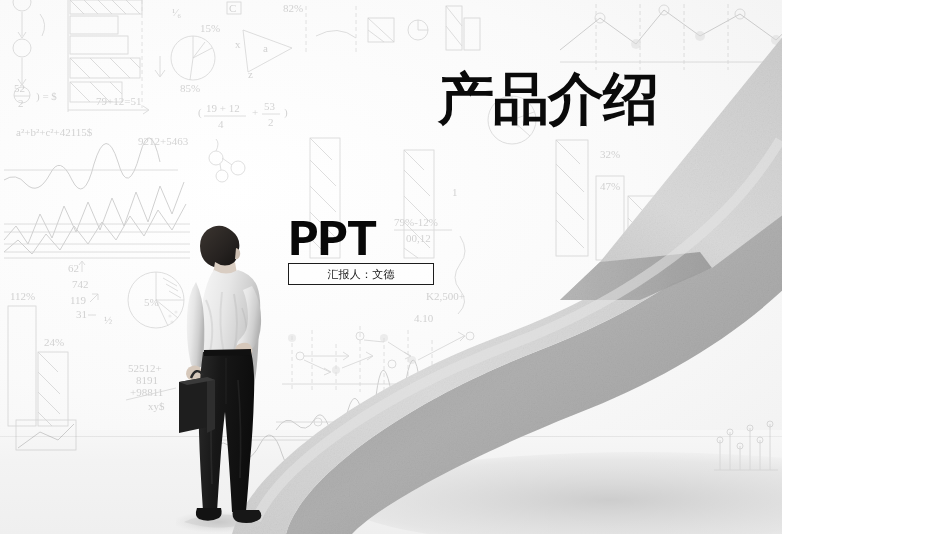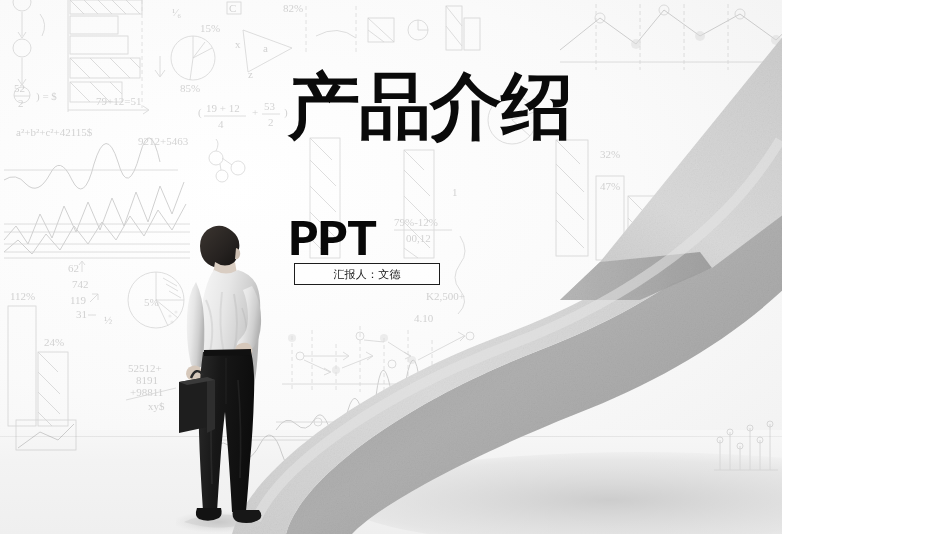--- a/index.html
+++ b/index.html
@@ -10,20 +10,21 @@
   body {
     font-family: "Liberation Sans", sans-serif;
   }
 
   #slide {
     position: relative;
     width: 782px;
     height: 534px;
     overflow: hidden;
     background: #0ea5e9;
+    text-align: center;
   }
 
   
   .paper {
     position: absolute;
     inset: 0;
     background:
       radial-gradient(ellipse 900px 500px at 30% 35%, #ffffff 0%, #fafafa 45%, #f2f2f2 80%, #ededed 100%);
   }
   .paper-grain {
@@ -79,39 +80,38 @@
     font-family: "Liberation Sans", sans-serif;
     font-size: 23px;
     letter-spacing: .5px;
     color: #141414;
     white-space: nowrap;
     line-height: 1.1;
     font-weight: 400;
   }
   .maintitle {
     font-family: "DejaVu Sans", "Liberation Sans", sans-serif;
-    font-size: 72px;
+    font-size: 56px;
     font-weight: 700;
     color: #0a0a0a;
     line-height: .97;
     letter-spacing: -1px;
     margin-top: 6px;
     white-space: nowrap;
   }
 
   
   .meta-row {
     position: absolute;
     left: 288px;
     top: 263px;
     display: flex;
     gap: 18px;
     align-items: stretch;
     z-index: 6;
-    margin-left: 6px;
   }
   .meta-box {
     border: 1px solid #1d1d1d;
     background: rgba(255,255,255,.58);
     height: 22px;
     display: flex;
     align-items: center;
     justify-content: center;
     box-sizing: border-box;
   }

